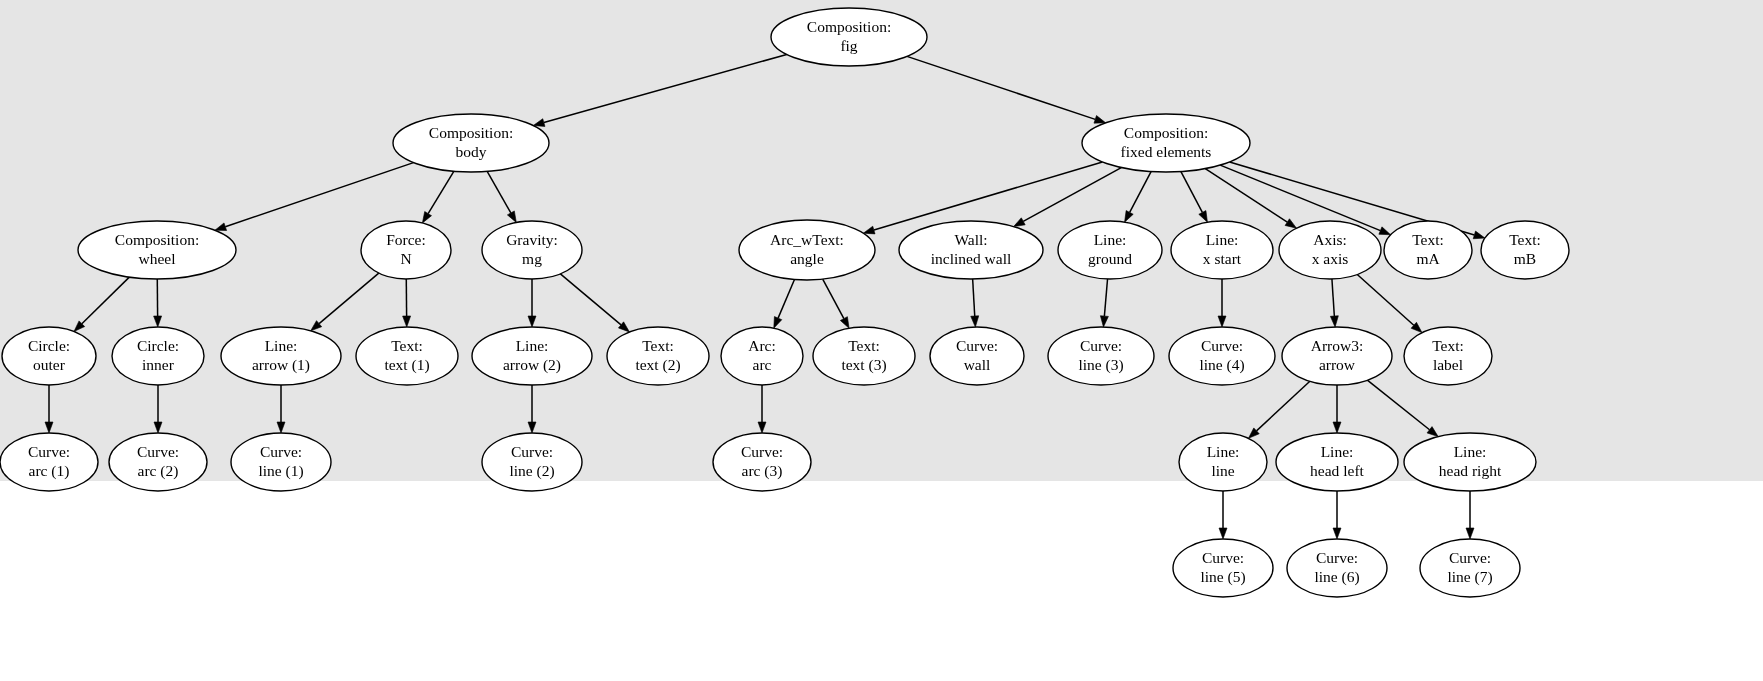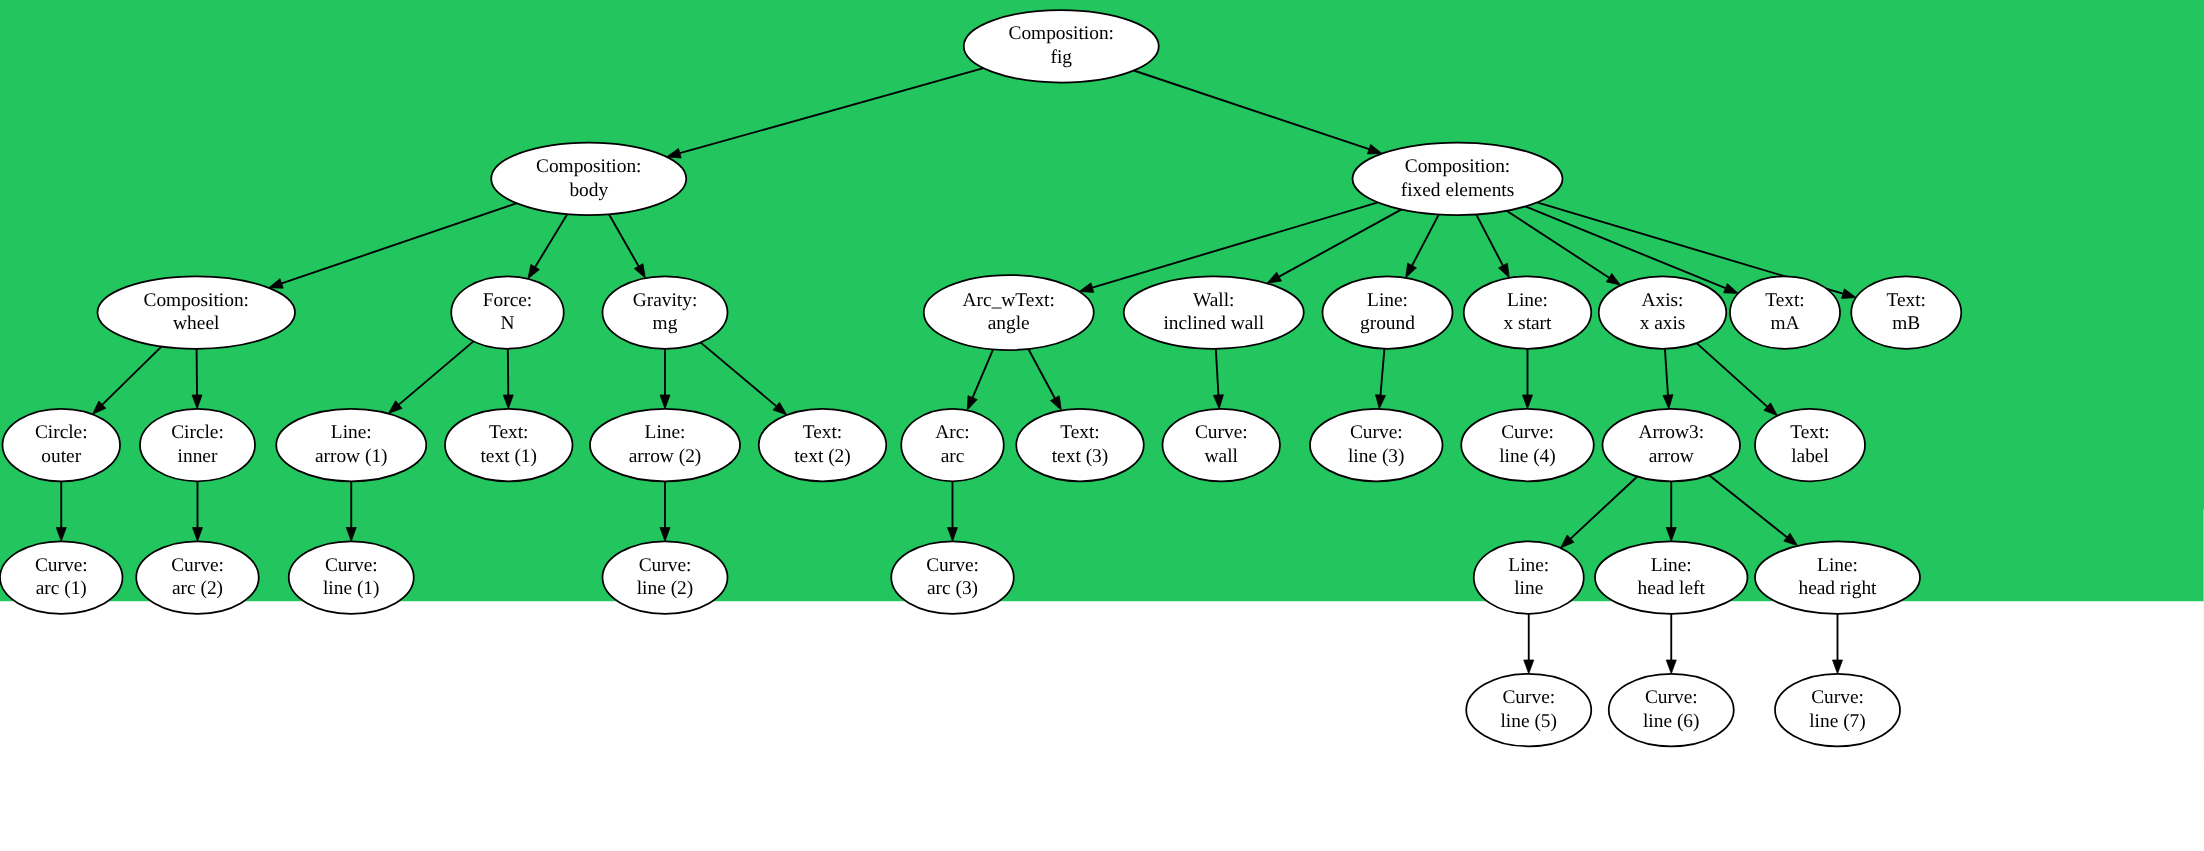--- a/index.html
+++ b/index.html
@@ -10,21 +10,21 @@
   body {
     width: 1763px;
     height: 681px;
     overflow: hidden;
     font-family: "Liberation Serif", "DejaVu Serif", serif;
   }
   #graph-root {
     position: relative;
     width: 1763px;
     height: 481px;
-    background: #22c55e;
+    background: #e5e5e5;
   }
   svg#graph-canvas {
     position: absolute;
     top: 0;
     left: 0;
     width: 1763px;
     height: 681px;
     display: block;
   }
   .node-ellipse {

